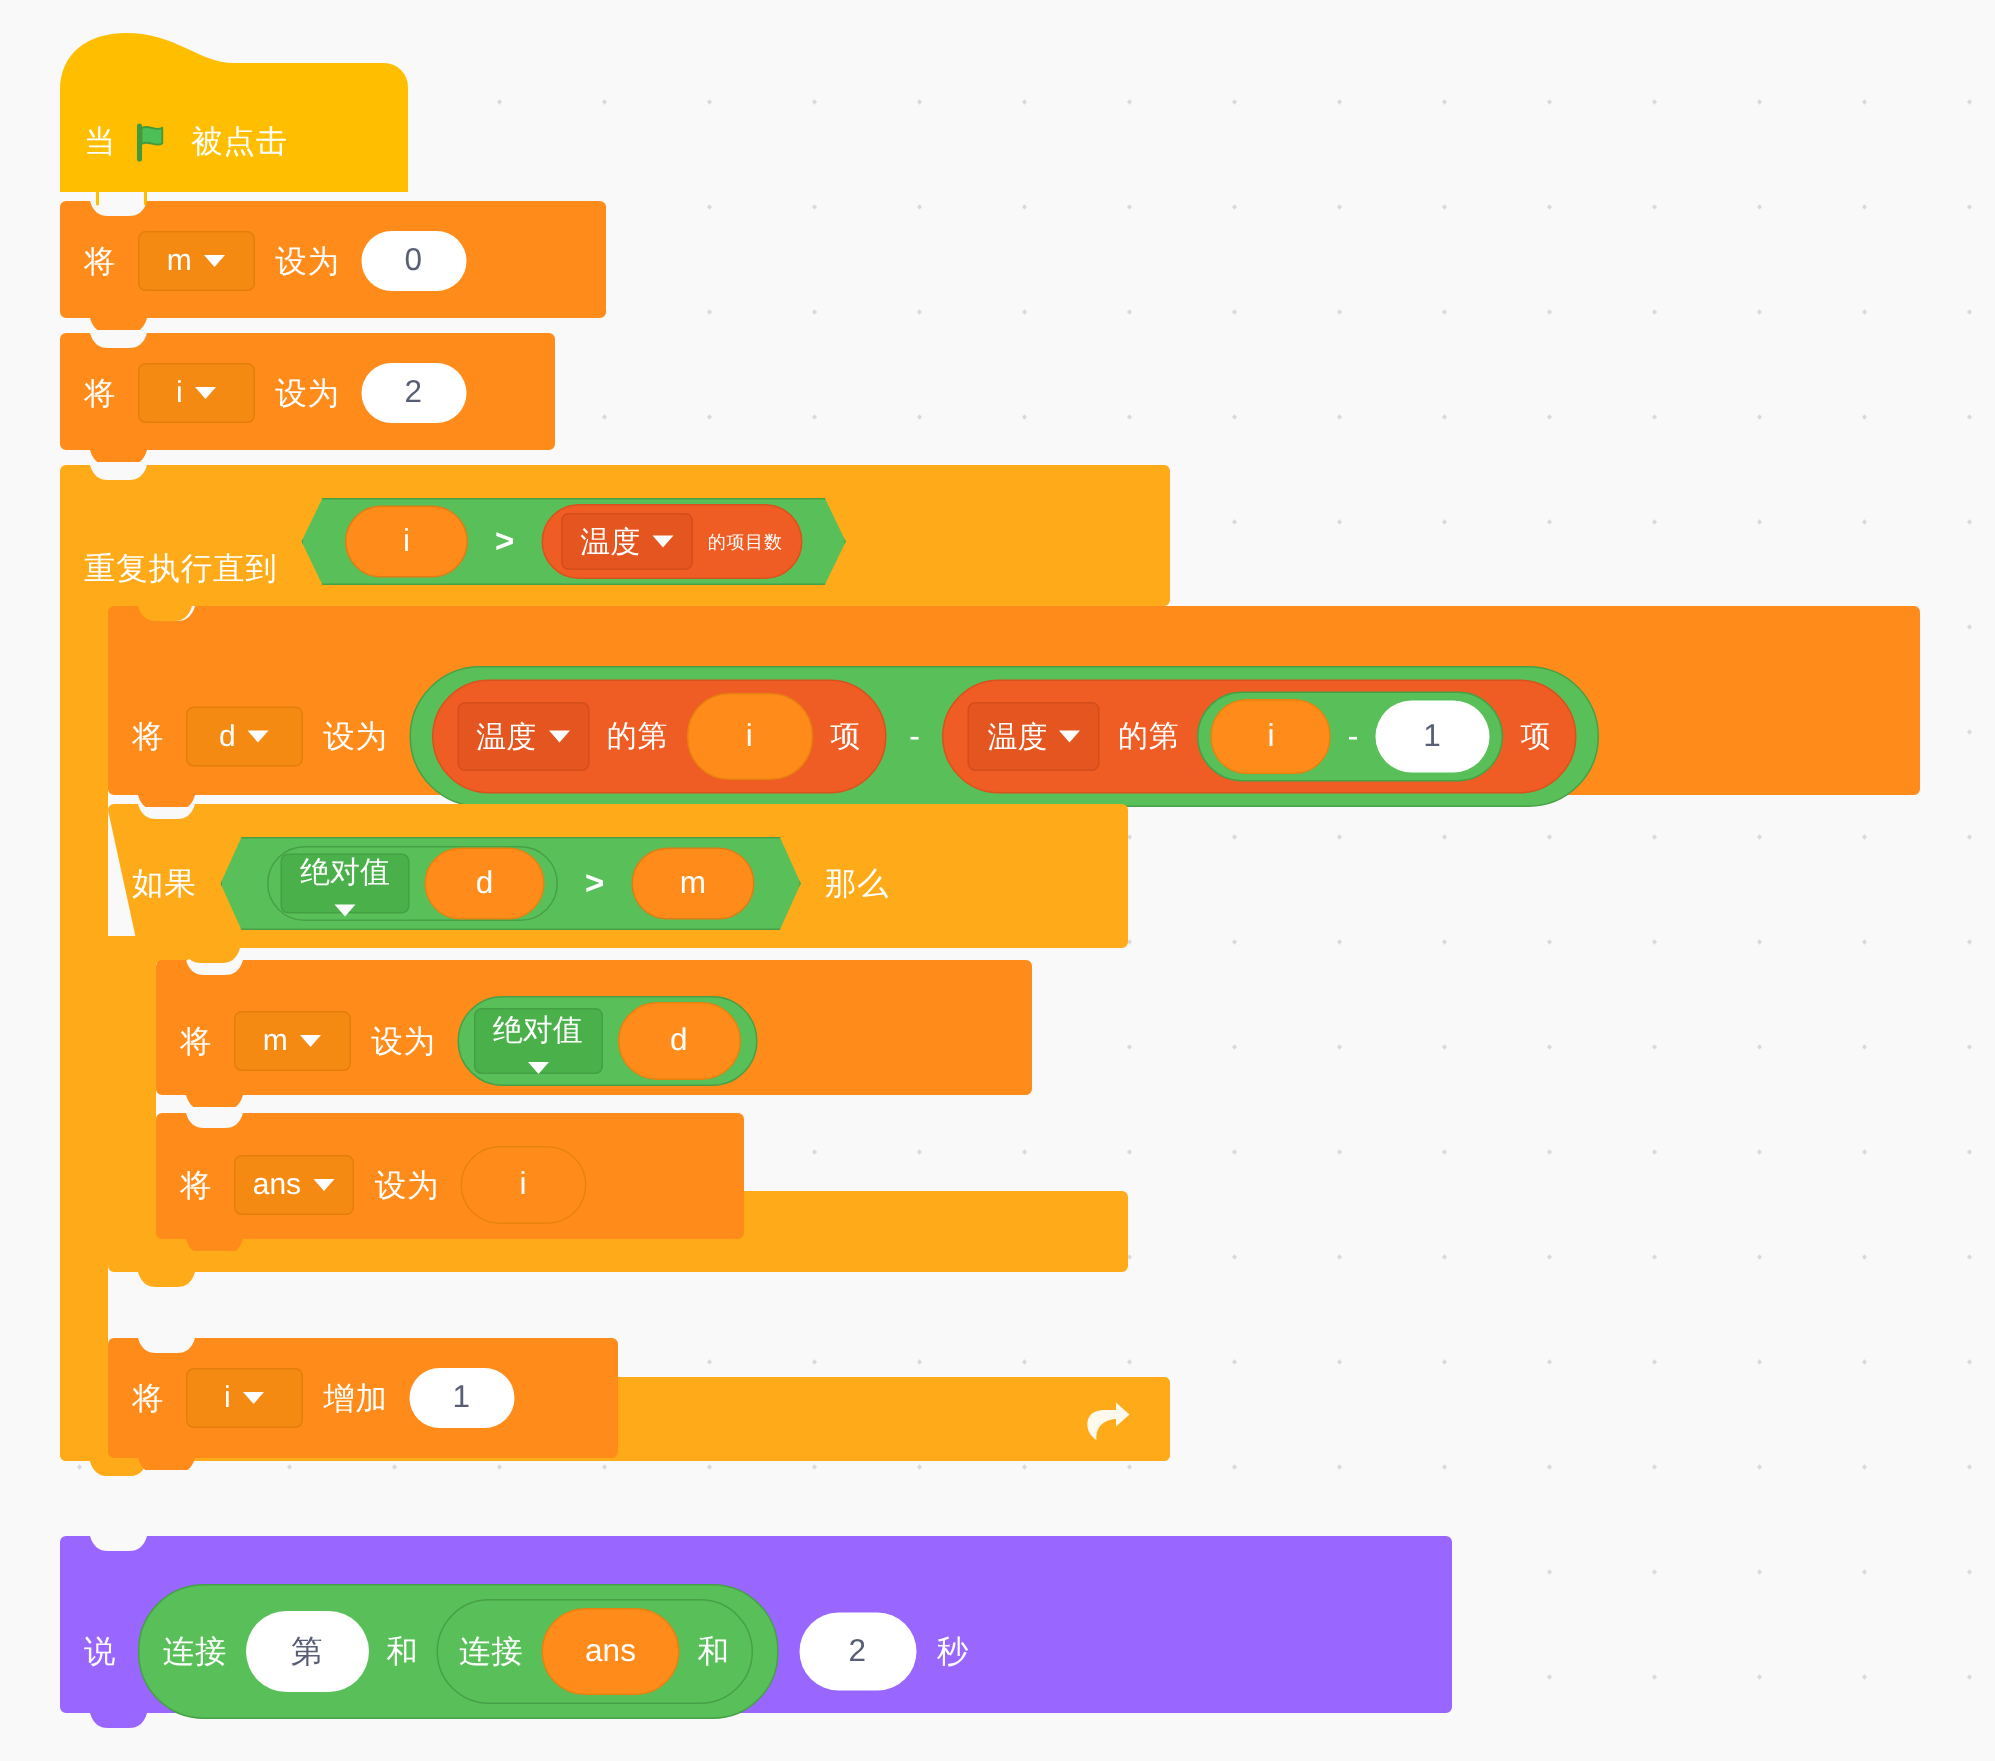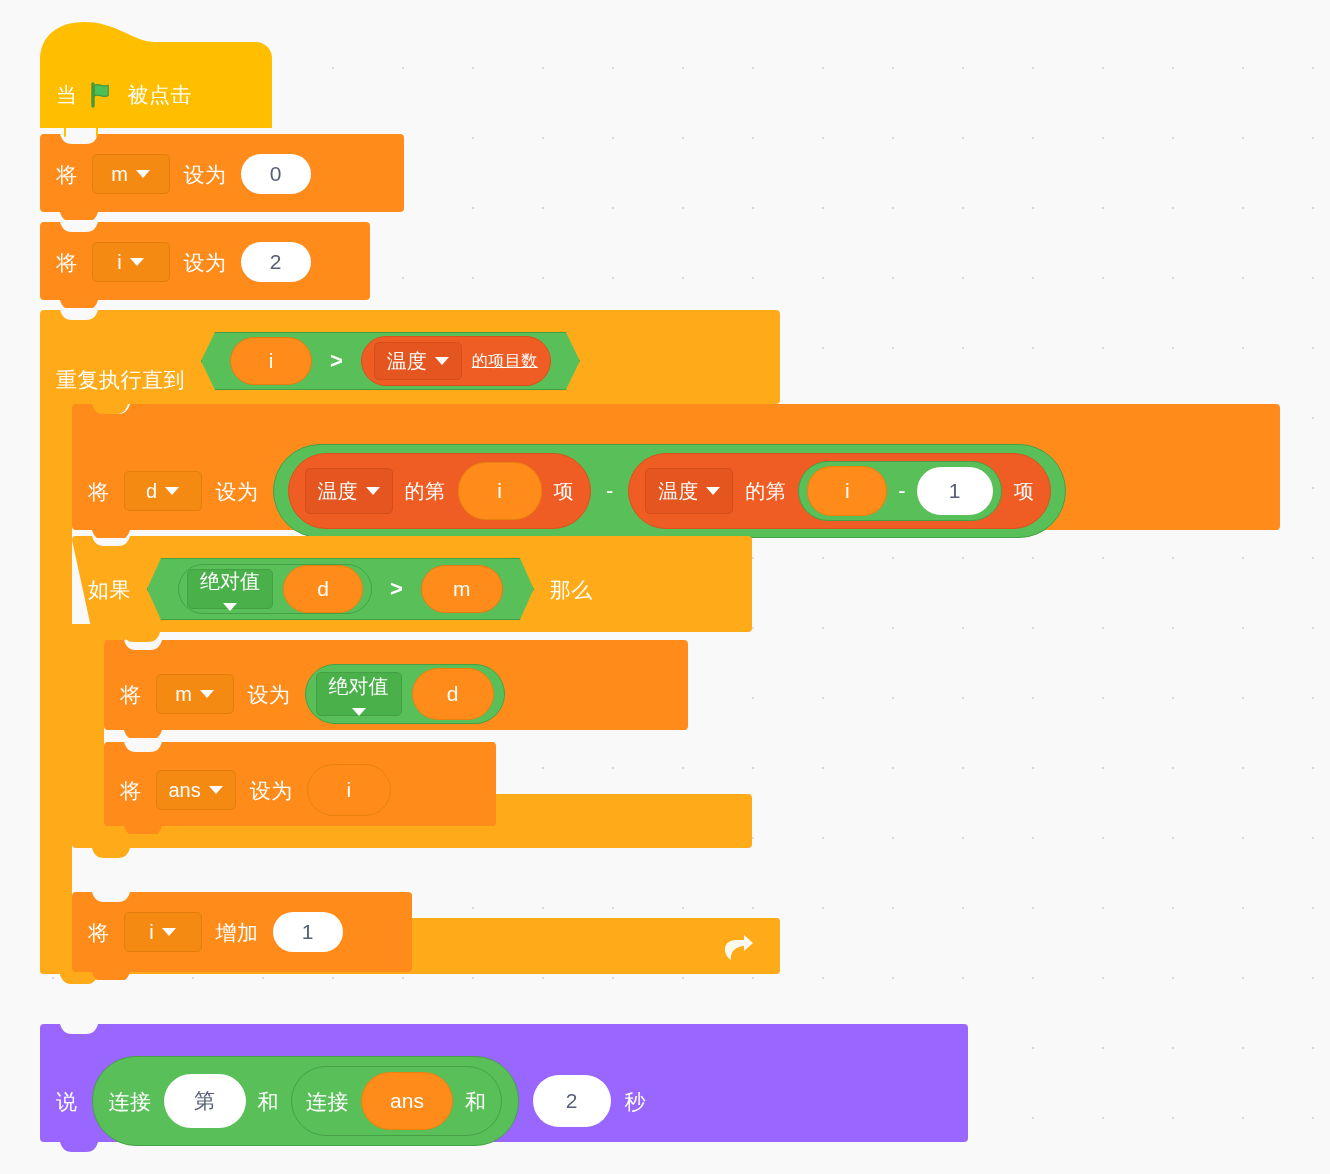--- a/index.html
+++ b/index.html
@@ -214,21 +214,21 @@
     <div class="abs" style="left:16px; top:22px; display:flex; align-items:flex-end; gap:16px;">
       <span class="lbl">重复执行直到</span>
       <span class="bool-hex" style="height:58px; padding:0 28px; gap:14px;">
         <span class="rep-var in-op" style="height:46px; min-width:52px; border-radius:24px;">i</span>
         <span class="gt">&gt;</span>
         <span class="rep-list" style="height:50px; border-radius:26px;">
           <span class="field-drop on-list" style="height:36px;">
             <span>温度</span>
             <span class="caret"></span>
           </span>
-          <span class="lbl" style="font-size:16px;text-decoration:underline;">的项目数</span>
+          <span class="lbl" style="font-size:12px;">的项目数</span>
         </span>
       </span>
     </div>
   </div>
 
   <div class="abs" style="left:72px; top:404px; width:1208px; height:126px;">
     <svg width="1208" height="134" viewBox="0 0 1208 134" style="position:absolute;left:0;top:0;">
       <path d="M0,4 a4,4 0 0 1 4,-4 L20,0 C22,7 26,10 32,10 L46,10 C52,10 56,7 58,0 L1204,0 a4,4 0 0 1 4,4 L1208,122 a4,4 0 0 1 -4,4 L58,126 C56,133 52,136 46,136 L32,136 C26,136 22,133 20,126 L4,126 a4,4 0 0 1 -4,-4 Z" fill="#ff8c1a"></path>
     </svg>
     <div class="abs" style="left:16px; top:40px; display:flex; align-items:center; gap:14px;">

